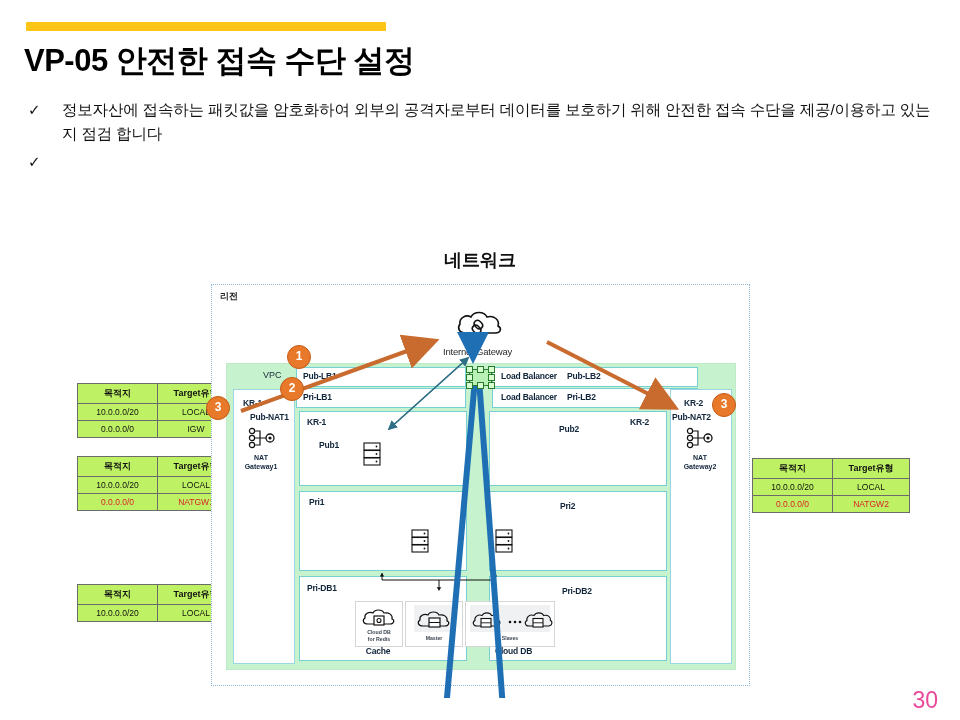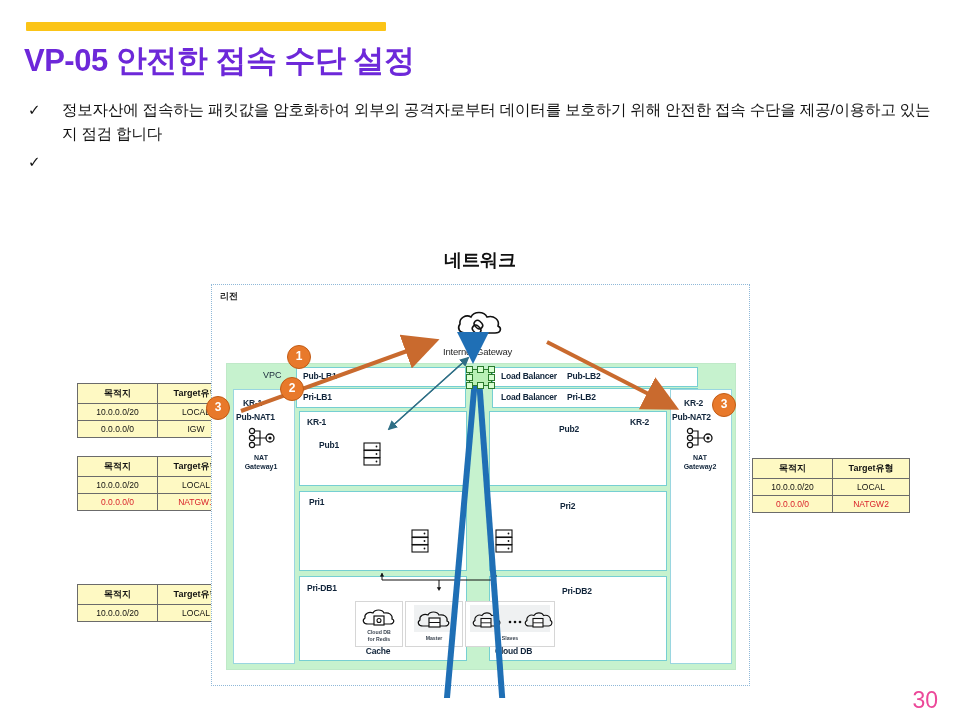--- a/index.html
+++ b/index.html
@@ -9,21 +9,21 @@
     overflow:hidden;position:relative;
   }
 
   
   #accent-bar{
     position:absolute;left:26px;top:22px;width:360px;height:9px;
     background:#fbc417;border-radius:1px;
   }
   #page-title{
     position:absolute;left:24px;top:40px;
-    font-size:31px;font-weight:bold;color:#6d28d9;letter-spacing:-0.5px;
+    font-size:31px;font-weight:bold;color:#000000;letter-spacing:-0.5px;
     white-space:nowrap;
   }
 
   
   #bullets{position:absolute;left:24px;top:98px;width:910px;}
   .bullet-row{display:flex;align-items:flex-start;margin-bottom:4px;}
   .bullet-check{
     width:26px;flex:0 0 26px;font-size:15px;color:#111;
     line-height:24px;text-align:left;padding-left:4px;
   }
@@ -80,21 +80,21 @@
   
   .badge{
     position:absolute;width:22px;height:22px;border-radius:50%;
     background:#e8792b;border:1.5px solid #c25c16;color:#fff;
     font-size:12px;font-weight:bold;line-height:20px;text-align:center;
     z-index:40;box-shadow:0 0 0 0 rgba(0,0,0,0);
   }
 
   
   .rt{
-    position:absolute;border-collapse:collapse;background:#fef9c3;
+    position:absolute;border-collapse:collapse;background:#bef264;
     font-size:8.5px;color:#111;
   }
   .rt td,.rt th{
     border:1px solid #6b6b6b;padding:3px 2px;text-align:center;
     font-weight:normal;white-space:nowrap;
   }
   .rt th{font-weight:bold;font-size:9px;}
   .rt .red{color:#d9232b;}
   .rt .c1{width:75px;}
   .rt .c2{width:72px;}
@@ -225,21 +225,21 @@
         <div style="position:absolute;left:22px;top:0;width:5px;height:5px;background:#d8ffd2;border:1px solid #2a7a2d;"></div>
         <div style="position:absolute;left:0;top:8px;width:5px;height:5px;background:#d8ffd2;border:1px solid #2a7a2d;"></div>
         <div style="position:absolute;left:22px;top:8px;width:5px;height:5px;background:#d8ffd2;border:1px solid #2a7a2d;"></div>
         <div style="position:absolute;left:0;top:16px;width:5px;height:5px;background:#d8ffd2;border:1px solid #2a7a2d;"></div>
         <div style="position:absolute;left:11px;top:16px;width:5px;height:5px;background:#d8ffd2;border:1px solid #2a7a2d;"></div>
         <div style="position:absolute;left:22px;top:16px;width:5px;height:5px;background:#d8ffd2;border:1px solid #2a7a2d;"></div>
       </div>
 
       <div class="wbox-plain" style="left:6px;top:25px;width:60px;height:273px;"></div>
       <div class="lbl" style="left:16px;top:34px;">KR-1</div>
-      <div class="lbl" style="left:9px;top:48px;">Pub-NAT1</div>
+      <div class="lbl" style="left:23px;top:48px;">Pub-NAT1</div>
       <div style="position:absolute;left:21px;top:63px;width:28px;height:22px;">
         <svg viewBox="0 0 28 22" width="28" height="22">
           <circle cx="4" cy="4" r="2.6" fill="#fff" stroke="#111" stroke-width="1.2"></circle>
           <circle cx="4" cy="11" r="2.6" fill="#fff" stroke="#111" stroke-width="1.2"></circle>
           <circle cx="4" cy="18" r="2.6" fill="#fff" stroke="#111" stroke-width="1.2"></circle>
           <path d="M7 4 H12 V18 H7 M7 11 H19" stroke="#111" stroke-width="1.2" fill="none"></path>
           <circle cx="22" cy="11" r="4" fill="#fff" stroke="#111" stroke-width="1.3"></circle>
           <circle cx="22" cy="11" r="1.6" fill="#111"></circle>
         </svg>
       </div>

